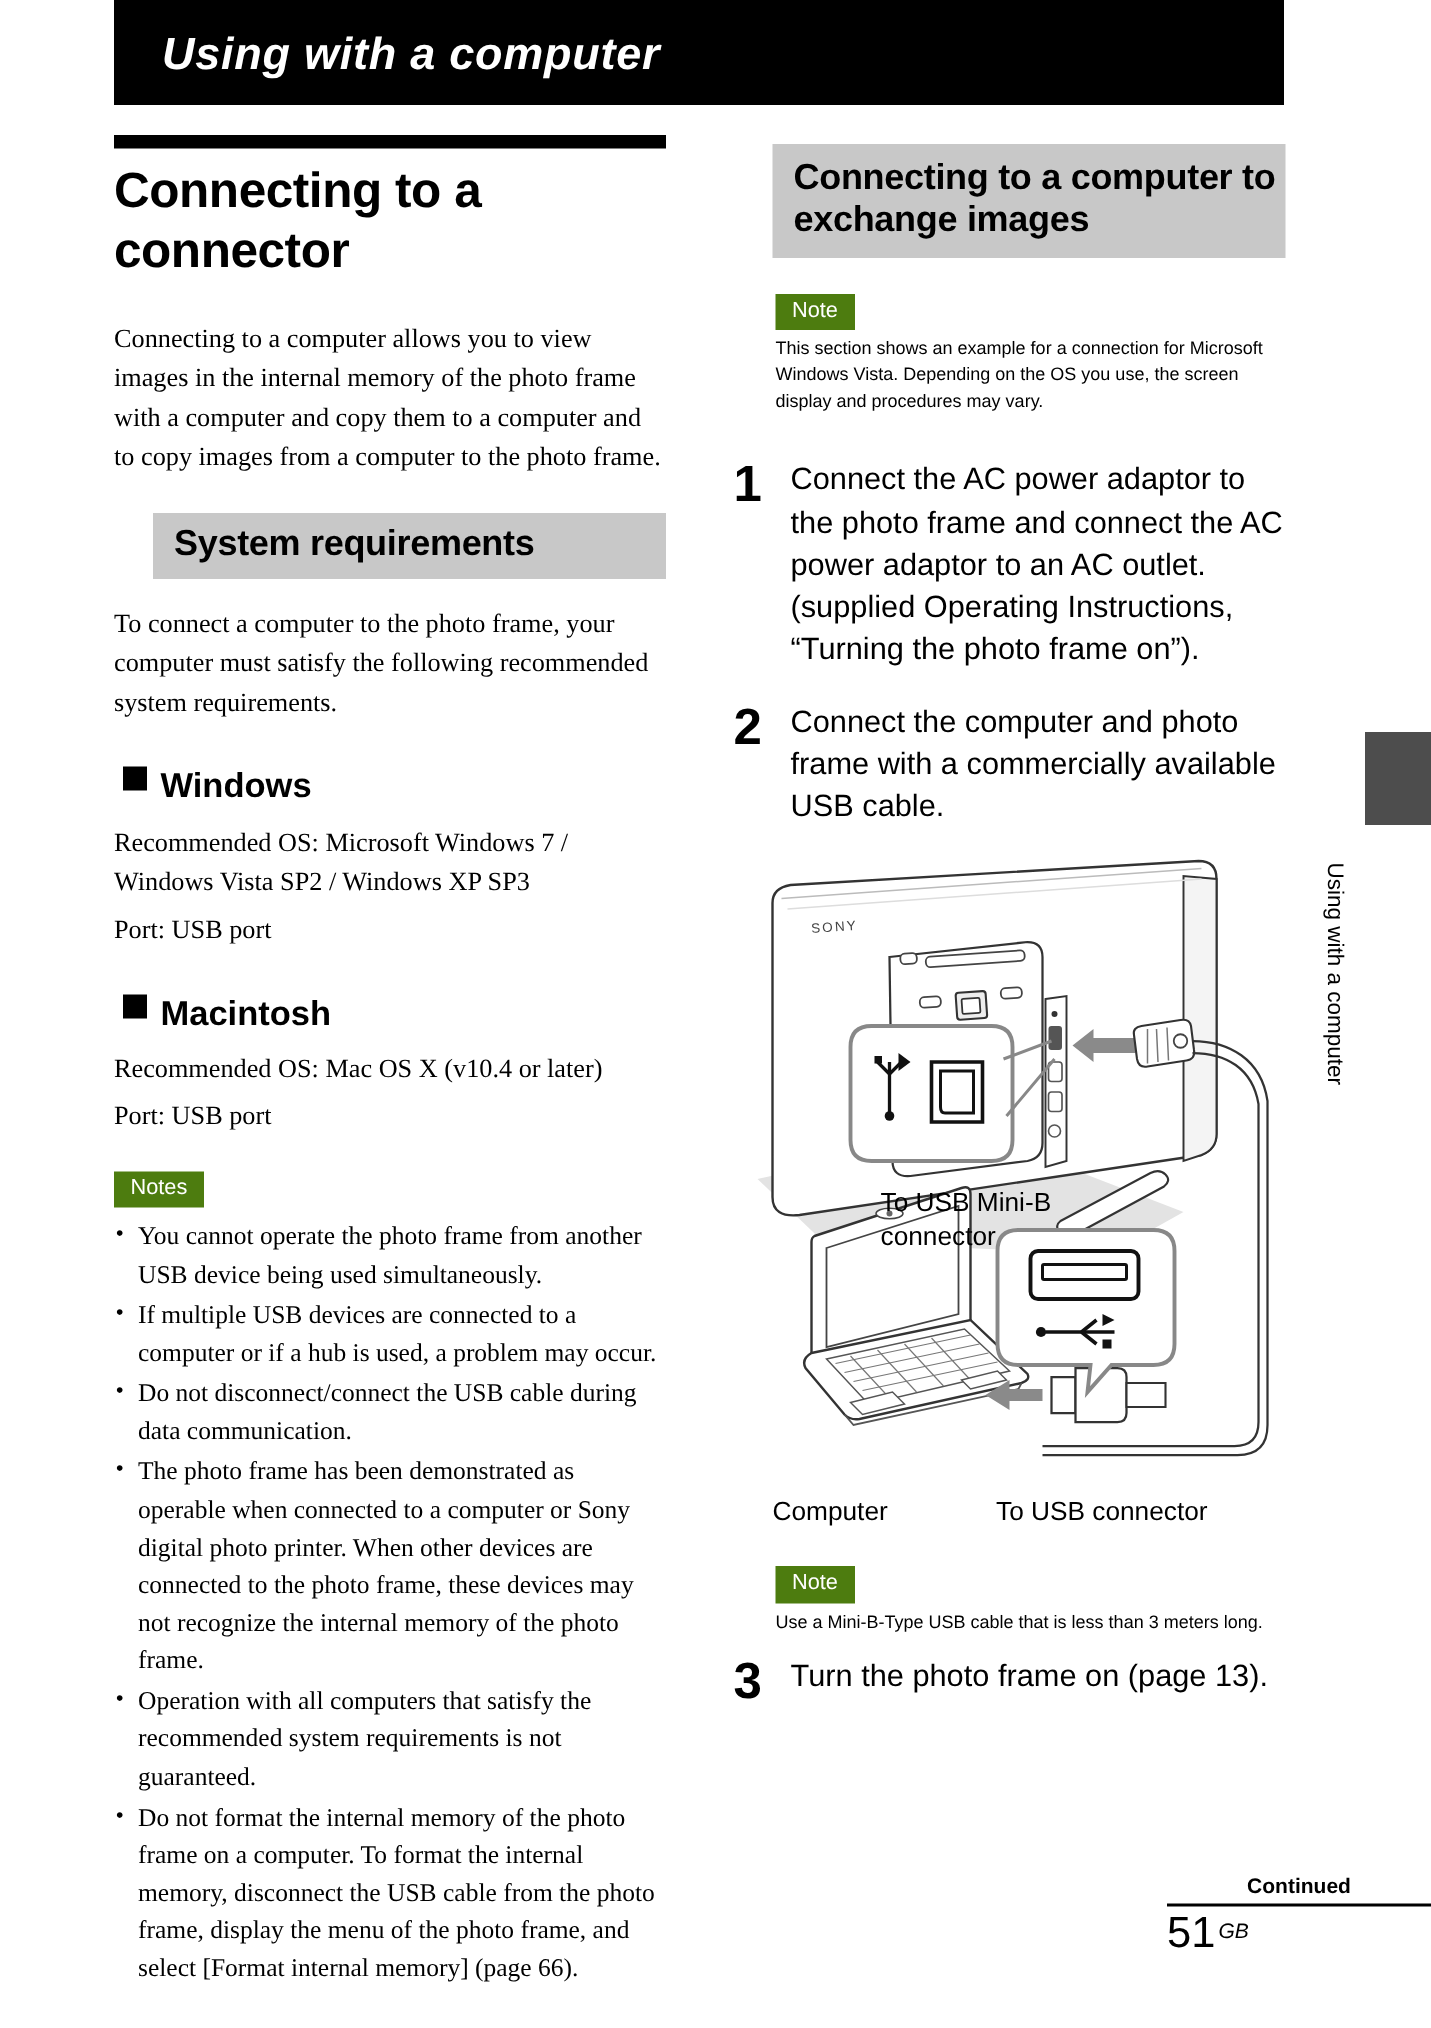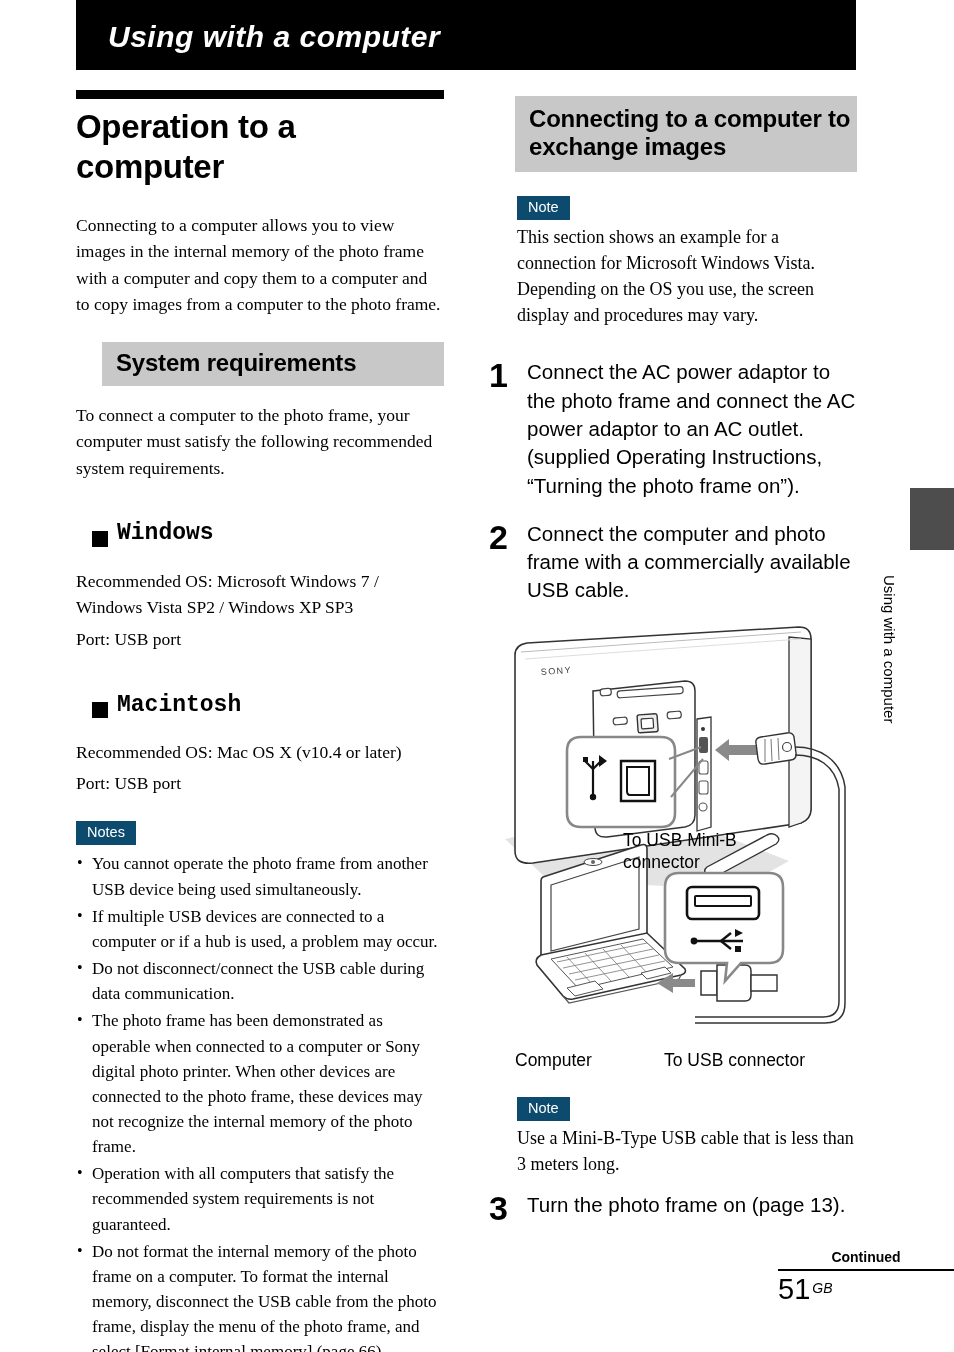--- a/index.html
+++ b/index.html
@@ -54,32 +54,32 @@
   p.body{
     margin:0;
     font-family:"Liberation Serif", serif;
     font-size:17.5px;line-height:1.52;
   }
   .gap-lg{height:24px;}
   .gap-md{height:16px;}
   .gap-xs{height:5px;}
 
   h3.sub{
-    margin:16px;
-    font-family:Liberation Mono, monospace;
+    margin:6px;
+    font-family:Liberation Sans, sans-serif;
     font-weight:bold;
     font-size:23px;line-height:1.1;
-    display:flex;align-items:flex-end;gap:9px;
+    display:flex;align-items:flex-start;gap:9px;
   }
   .sqr{display:inline-block;width:16px;height:16px;background:#000;}
 
   
   .badge{
     display:inline-block;
-    background:#0c4a6e;color:#fff;
+    background:#4d7c0f;color:#fff;
     font-family:"Liberation Sans", sans-serif;
     font-size:14.5px;
     padding:3px 11px 4px 11px;
     line-height:1.2;
   }
 
   ul.notes{margin:6px 0 0 0;padding:0;list-style:none;}
   ul.notes li{
     position:relative;
     padding-left:16px;
@@ -105,35 +105,35 @@
   .step .txt{
     font-family:"Liberation Sans", sans-serif;
     font-size:20.5px;line-height:1.38;
     flex:1;
   }
 
   
   .note-block{margin-top:0;}
   .note-block p{
     margin:4px 0 0 0;
-    font-family:Liberation Serif, serif;
-    font-size:18px;line-height:1.45;
+    font-family:Liberation Sans, sans-serif;
+    font-size:12px;line-height:1.45;
   }
   .note-indent{margin-left:28px;}
 
   
   .figure{position:relative;width:368px;height:460px;margin-top:14px;}
   .figure svg{position:absolute;left:0;top:0;}
   .fig-label{
     position:absolute;
     font-family:"Liberation Sans", sans-serif;
     font-size:17.5px;line-height:1.3;
     color:#000;
   }
-  .lbl-mini{left:98px;top:210px;width:150px;margin-left:36px;}
+  .lbl-mini{left:98px;top:224px;width:150px;}
   .lbl-computer{left:26px;top:430px;}
   .lbl-usb{left:175px;top:430px;}
 
   
   .side-tab{
     position:absolute;left:910px;top:488px;width:44px;height:62px;
     background:#4d4d4d;
   }
   .side-text{
     position:absolute;left:898px;top:575px;
@@ -176,21 +176,21 @@
 
 <div class="page">
 
   <div class="chapter-bar">
     <div class="title">Using with a computer</div>
   </div>
 
   <div class="col-left">
 
     <div class="rule-top"></div>
-    <h1 class="doc-title">Operation to a computer</h1>
+    <h1 class="doc-title">Connecting to a connector</h1>
 
     <div class="gap-lg"></div>
     <p class="body">Connecting to a computer allows you to view images in the internal memory of the photo frame with a computer and copy them to a computer and to copy images from a computer to the photo frame.</p>
 
     <div class="gap-lg"></div>
     <div class="band">System requirements</div>
 
     <div class="gap-md"></div>
     <p class="body">To connect a computer to the photo frame, your computer must satisfy the following recommended system requirements.</p>
 

